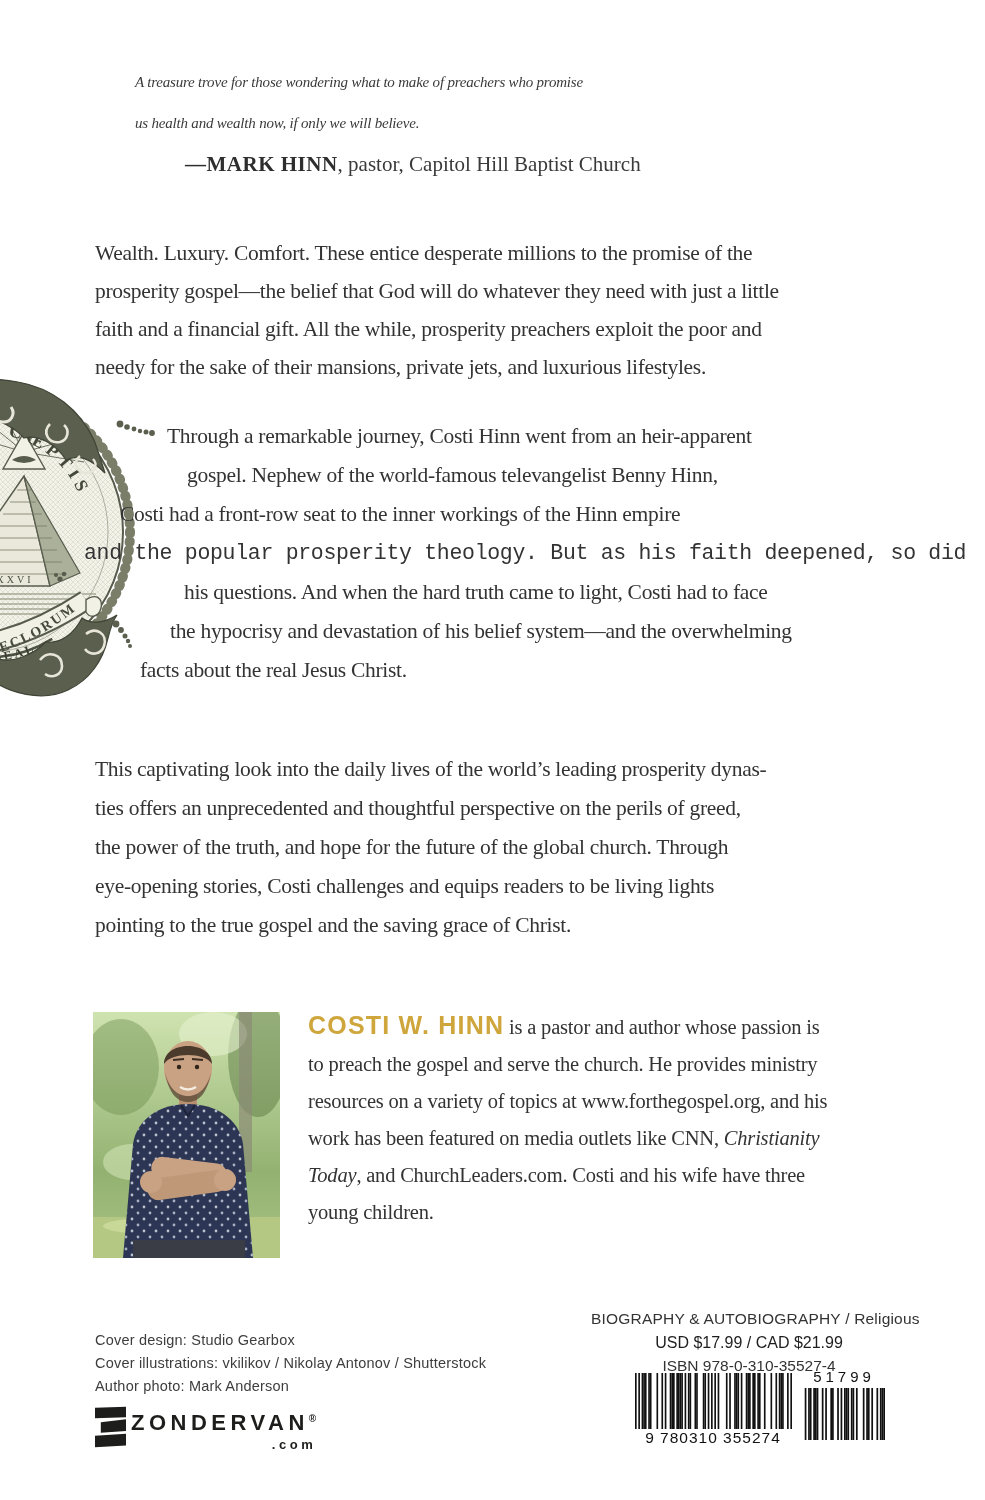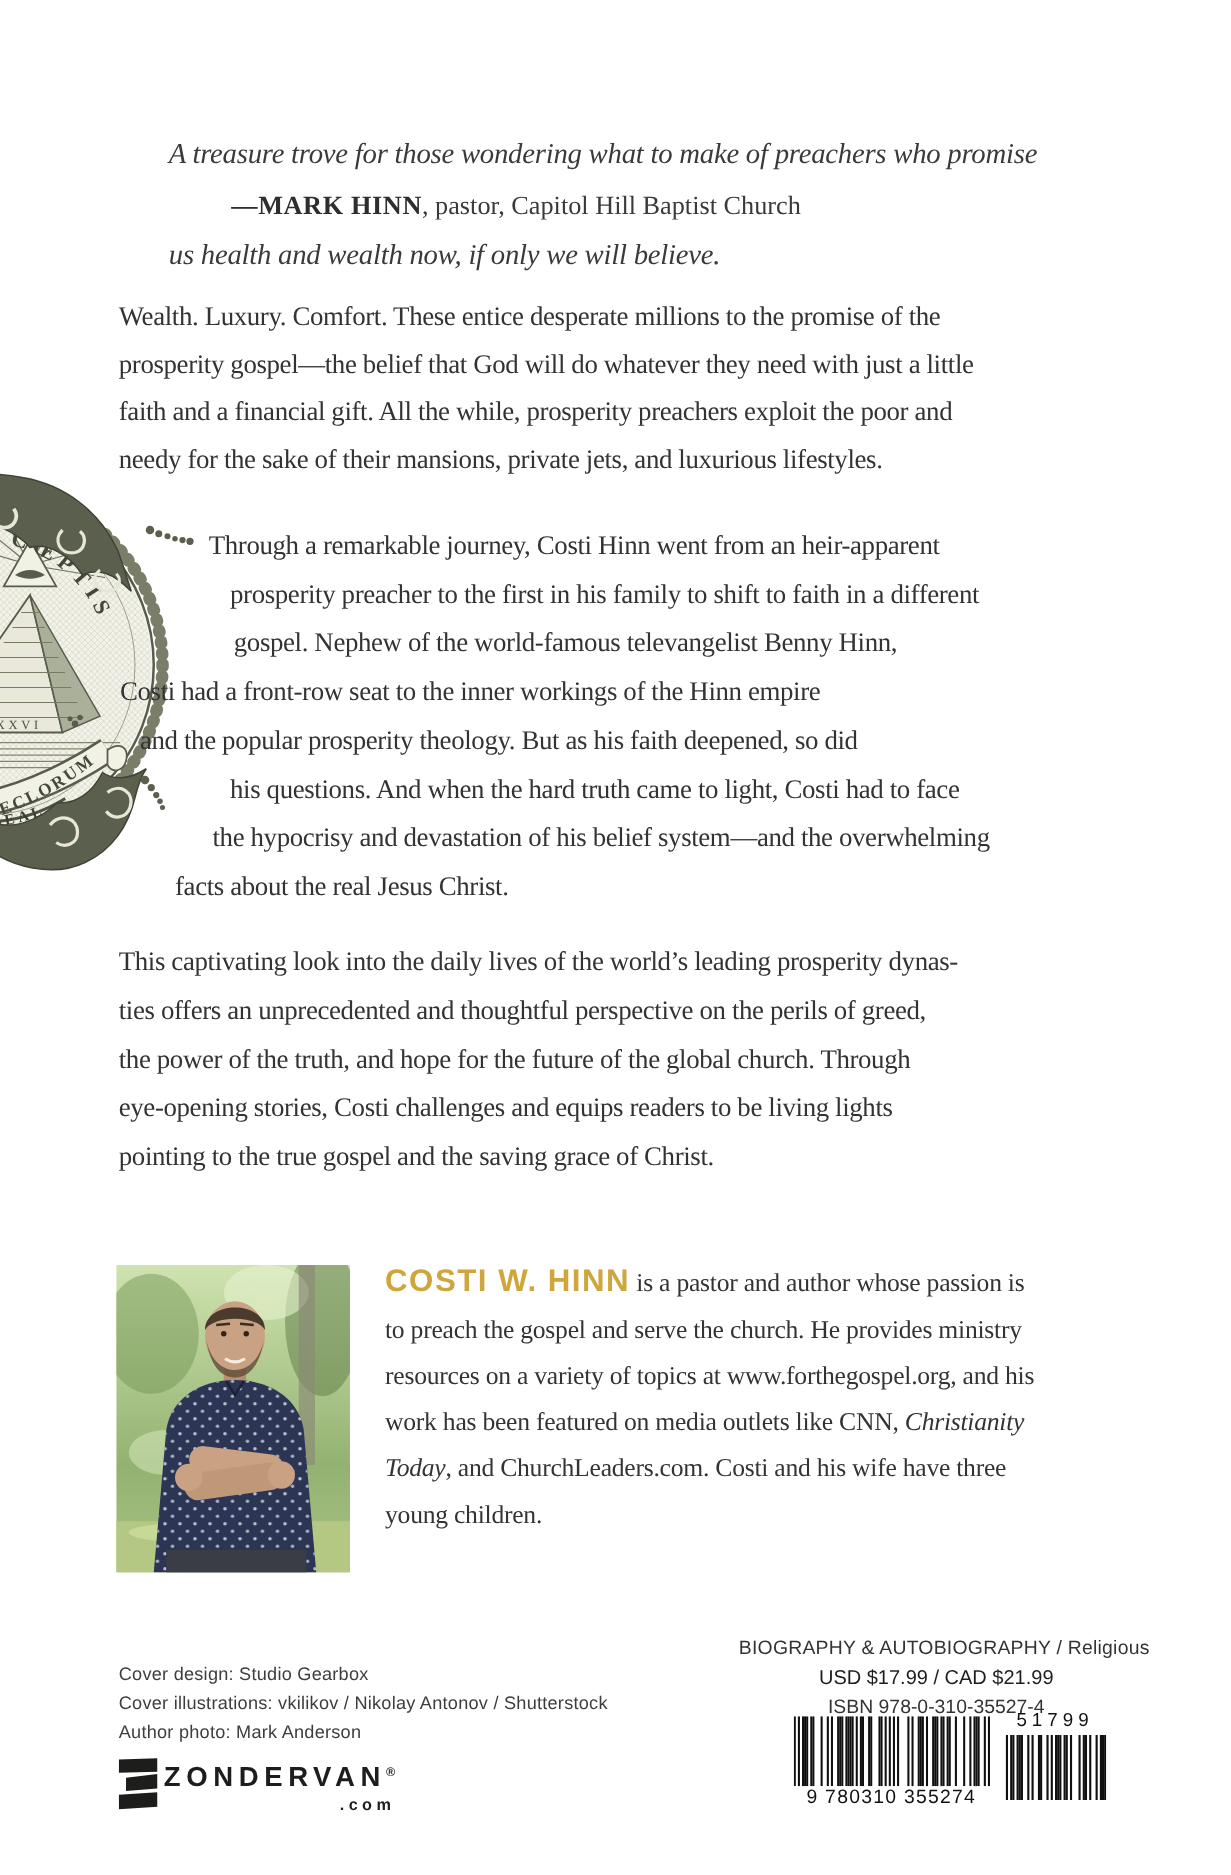--- a/index.html
+++ b/index.html
@@ -3,35 +3,35 @@
 <meta charset="utf-8">
 <style>
   html,body{margin:0;padding:0;background:#e8e8e8;}
   .page{
     position:relative;width:985px;height:1500px;margin:0 auto;
     background:#ffffff;overflow:hidden;
     font-family:"Liberation Serif","DejaVu Serif",serif;color:#303030;
   }
   
   .quote{position:absolute;left:135px;top:62px;}
-  .q-line{white-space:nowrap;font-style:italic;font-size:23px;letter-spacing:-0.2px;
-          line-height:41px;color:#3a3a3a;margin-top:40px;}
+  .q-line{white-space:nowrap;font-style:italic;font-size:15px;letter-spacing:-0.2px;
+          line-height:41px;color:#3a3a3a;}
   .attribution{position:absolute;left:185px;top:152px;white-space:nowrap;
                font-size:21px;color:#3a3a3a;}
   .attribution .att-name{font-weight:bold;letter-spacing:0.5px;color:#2e2e2e;}
   
   .body-par{position:absolute;}
   .b-line{white-space:nowrap;font-size:21.5px;letter-spacing:-0.3px;line-height:38px;color:#333;}
   .intro{left:95px;top:234px;}
   .closing{left:95px;top:750px;}
   .closing .b-line{line-height:39px;}
   .journey{left:0;top:417px;}
   .journey .b-line{line-height:39px;}
   .j0{margin-left:167px;} .j1{margin-left:184px;} .j2{margin-left:187px;}
-  .j3{margin-left:96px;} .j4{margin-left:112px;} .j5{margin-left:184px;}
+  .j3{margin-left:120px;} .j4{margin-left:84px;font-family:Liberation Mono, monospace;} .j5{margin-left:184px;}
   .j6{margin-left:170px;} .j7{margin-left:140px;}
   
   .seal{position:absolute;left:-172px;top:372px;width:340px;height:330px;}
   
   .author-photo{position:absolute;left:93px;top:1012px;width:187px;height:246px;}
   .bio{position:absolute;left:308px;top:1007px;}
   .bio-line{white-space:nowrap;font-size:20.5px;letter-spacing:-0.2px;line-height:37px;color:#333;}
   .bio-name{font-family:"Liberation Sans","DejaVu Sans",sans-serif;font-weight:bold;
             font-size:25px;letter-spacing:1.2px;color:#CFA63C;}
   .bio-line em{font-style:italic;}
@@ -189,21 +189,20 @@
 
   <div class="body-par intro">
     <div class="b-line">Wealth. Luxury. Comfort. These entice desperate millions to the promise of the</div>
     <div class="b-line">prosperity gospel—the belief that God will do whatever they need with just a little</div>
     <div class="b-line">faith and a financial gift. All the while, prosperity preachers exploit the poor and</div>
     <div class="b-line">needy for the sake of their mansions, private jets, and luxurious lifestyles.</div>
   </div>
 
   <div class="body-par journey">
     <div class="b-line j0">Through a remarkable journey, Costi Hinn went from an heir-apparent</div>
-    <div class="b-line j1">prosperity preacher to the first in his family to shift to faith in a different</div>
     <div class="b-line j2">gospel. Nephew of the world-famous televangelist Benny Hinn,</div>
     <div class="b-line j3">Costi had a front-row seat to the inner workings of the Hinn empire</div>
     <div class="b-line j4">and the popular prosperity theology. But as his faith deepened, so did</div>
     <div class="b-line j5">his questions. And when the hard truth came to light, Costi had to face</div>
     <div class="b-line j6">the hypocrisy and devastation of his belief system—and the overwhelming</div>
     <div class="b-line j7">facts about the real Jesus Christ.</div>
   </div>
 
   <div class="body-par closing">
     <div class="b-line">This captivating look into the daily lives of the world’s leading prosperity dynas-</div>

